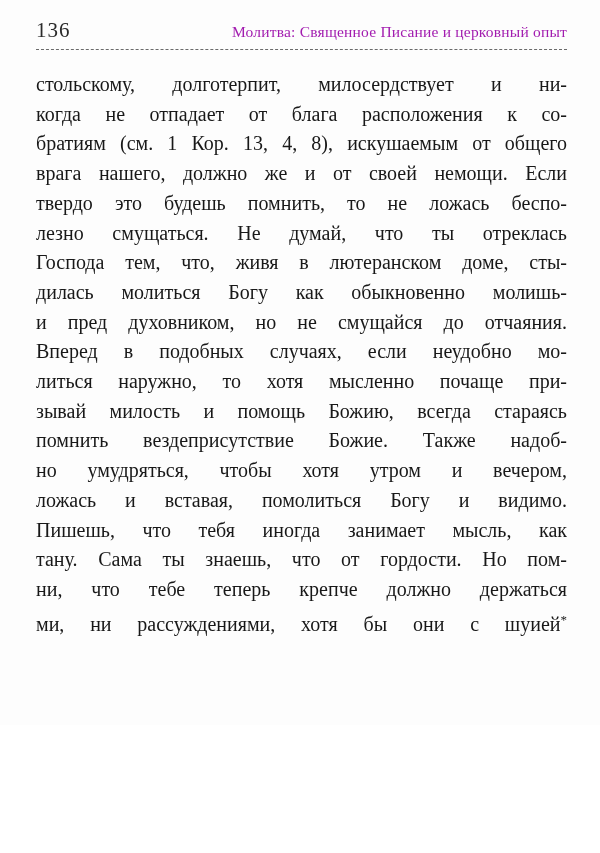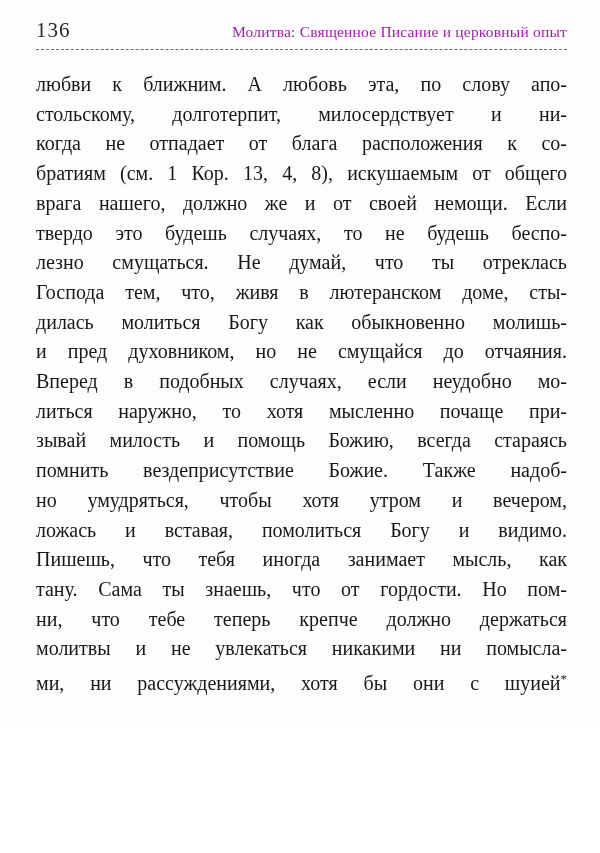--- a/index.html
+++ b/index.html
@@ -101,40 +101,38 @@
 <body>
 
 <div class="page">
 
   <div class="header">
     <span class="page-number">136</span>
     <span class="running-title">Молитва: Священное Писание и церковный опыт</span>
   </div>
 
   <div class="body-text">
-      <div class="line"><span>любви к ближним. А любовь эта, по слову апо-</span></div>
       <div class="line"><span>стольскому, долготерпит, милосердствует и ни-</span></div>
       <div class="line"><span>когда не отпадает от блага расположения к со-</span></div>
       <div class="line"><span>братиям </span><span class="small">(см. 1 Кор. 13, 4, 8),</span><span> искушаемым от общего</span></div>
       <div class="line"><span>врага нашего, должно же и от своей немощи. Если</span></div>
-      <div class="line"><span>твердо это будешь случаях, то не будешь беспо-</span></div>
+      <div class="line"><span>твердо это будешь помнить, то не ложась беспо-</span></div>
       <div class="line"><span>лезно смущаться. Не думай, что ты отреклась</span></div>
       <div class="line"><span>Господа тем, что, живя в лютеранском доме, сты-</span></div>
       <div class="line"><span>дилась молиться Богу как обыкновенно молишь-</span></div>
       <div class="line"><span>и пред духовником, но не смущайся до отчаяния.</span></div>
       <div class="line"><span>Вперед в подобных случаях, если неудобно мо-</span></div>
       <div class="line"><span>литься наружно, то хотя мысленно почаще при-</span></div>
       <div class="line"><span>зывай милость и помощь Божию, всегда стараясь</span></div>
       <div class="line"><span>помнить вездеприсутствие Божие. Также надоб-</span></div>
       <div class="line"><span>но умудряться, чтобы хотя утром и вечером,</span></div>
       <div class="line"><span>ложась и вставая, помолиться Богу и видимо.</span></div>
       <div class="line"><span>Пишешь, что тебя иногда занимает мысль, как</span></div>
       <div class="line"><span>тану. Сама ты знаешь, что от гордости. Но пом-</span></div>
       <div class="line"><span>ни, что тебе теперь крепче должно держаться</span></div>
-      <div class="line"><span>молитвы и не увлекаться никакими ни помысла-</span></div>
       <div class="line"><span>ми, ни рассуждениями, хотя бы они с шуией</span><span class="sup">*</span></div>
     </div>
 
   <div class="footnote-rule"></div>
 
   <div class="footnote">
     <span class="fn-marker">*</span><span>Левой.</span>
   </div>
 
   <div class="bottom-artifact"></div>

